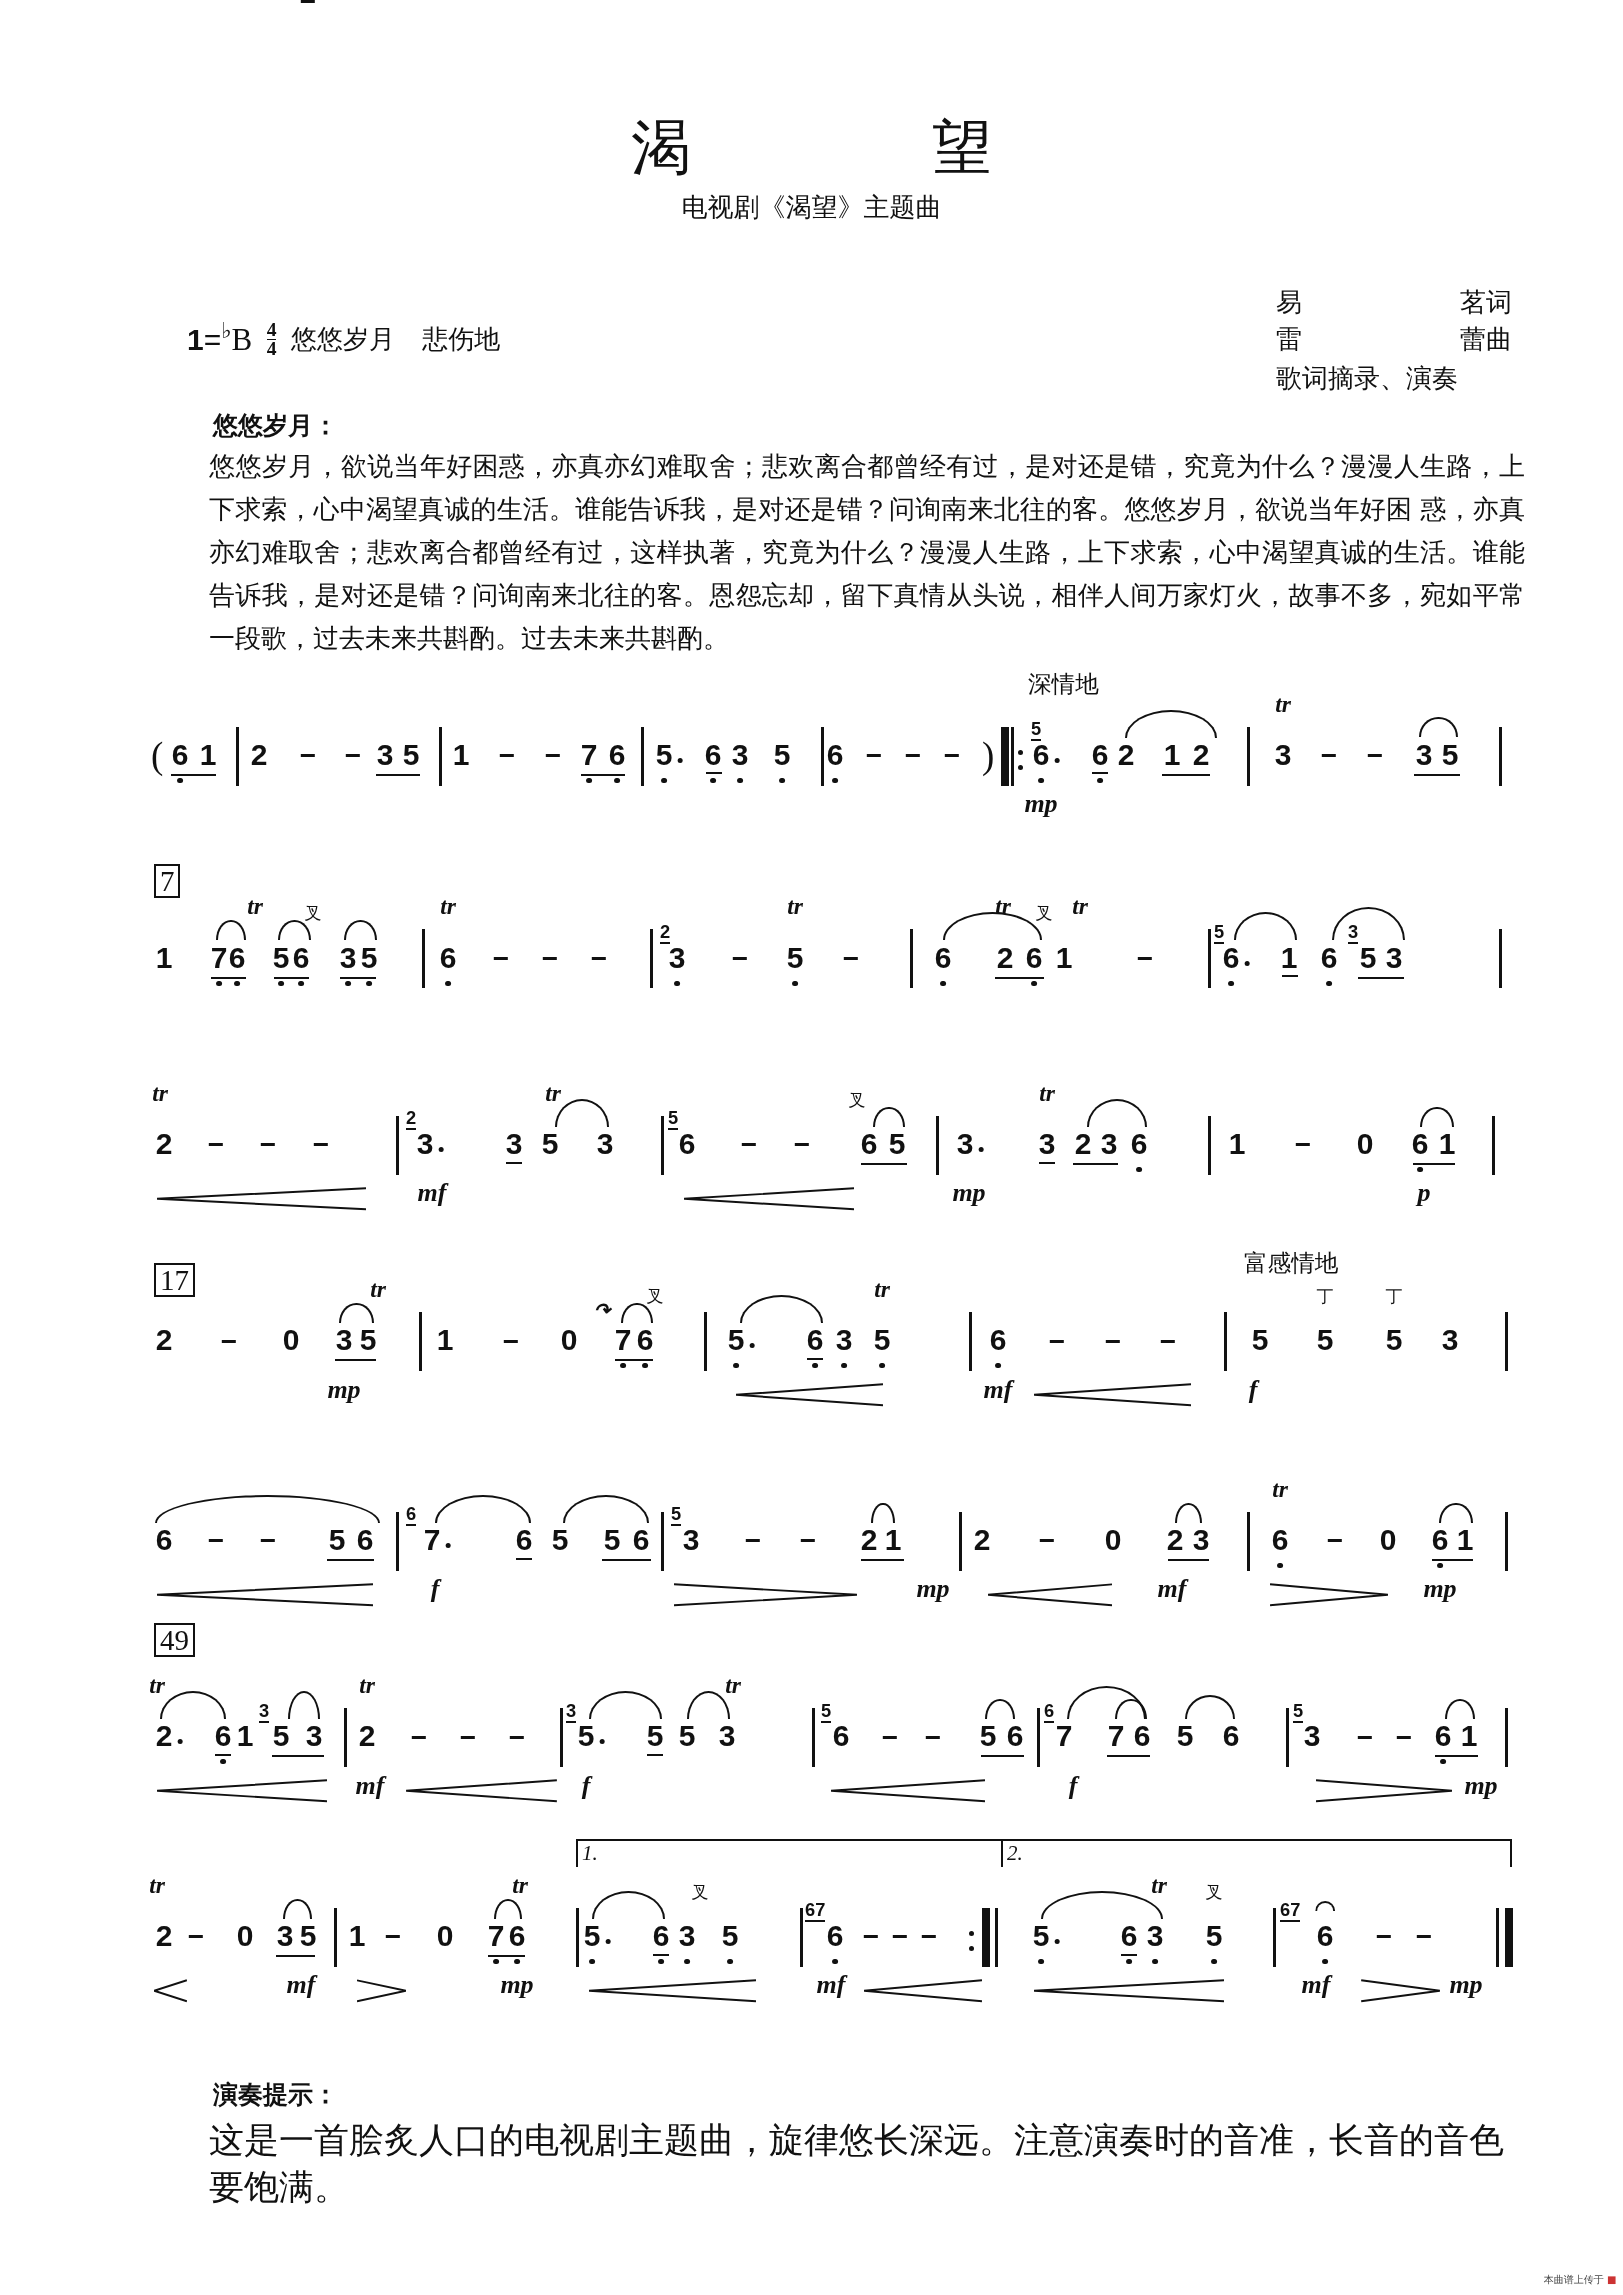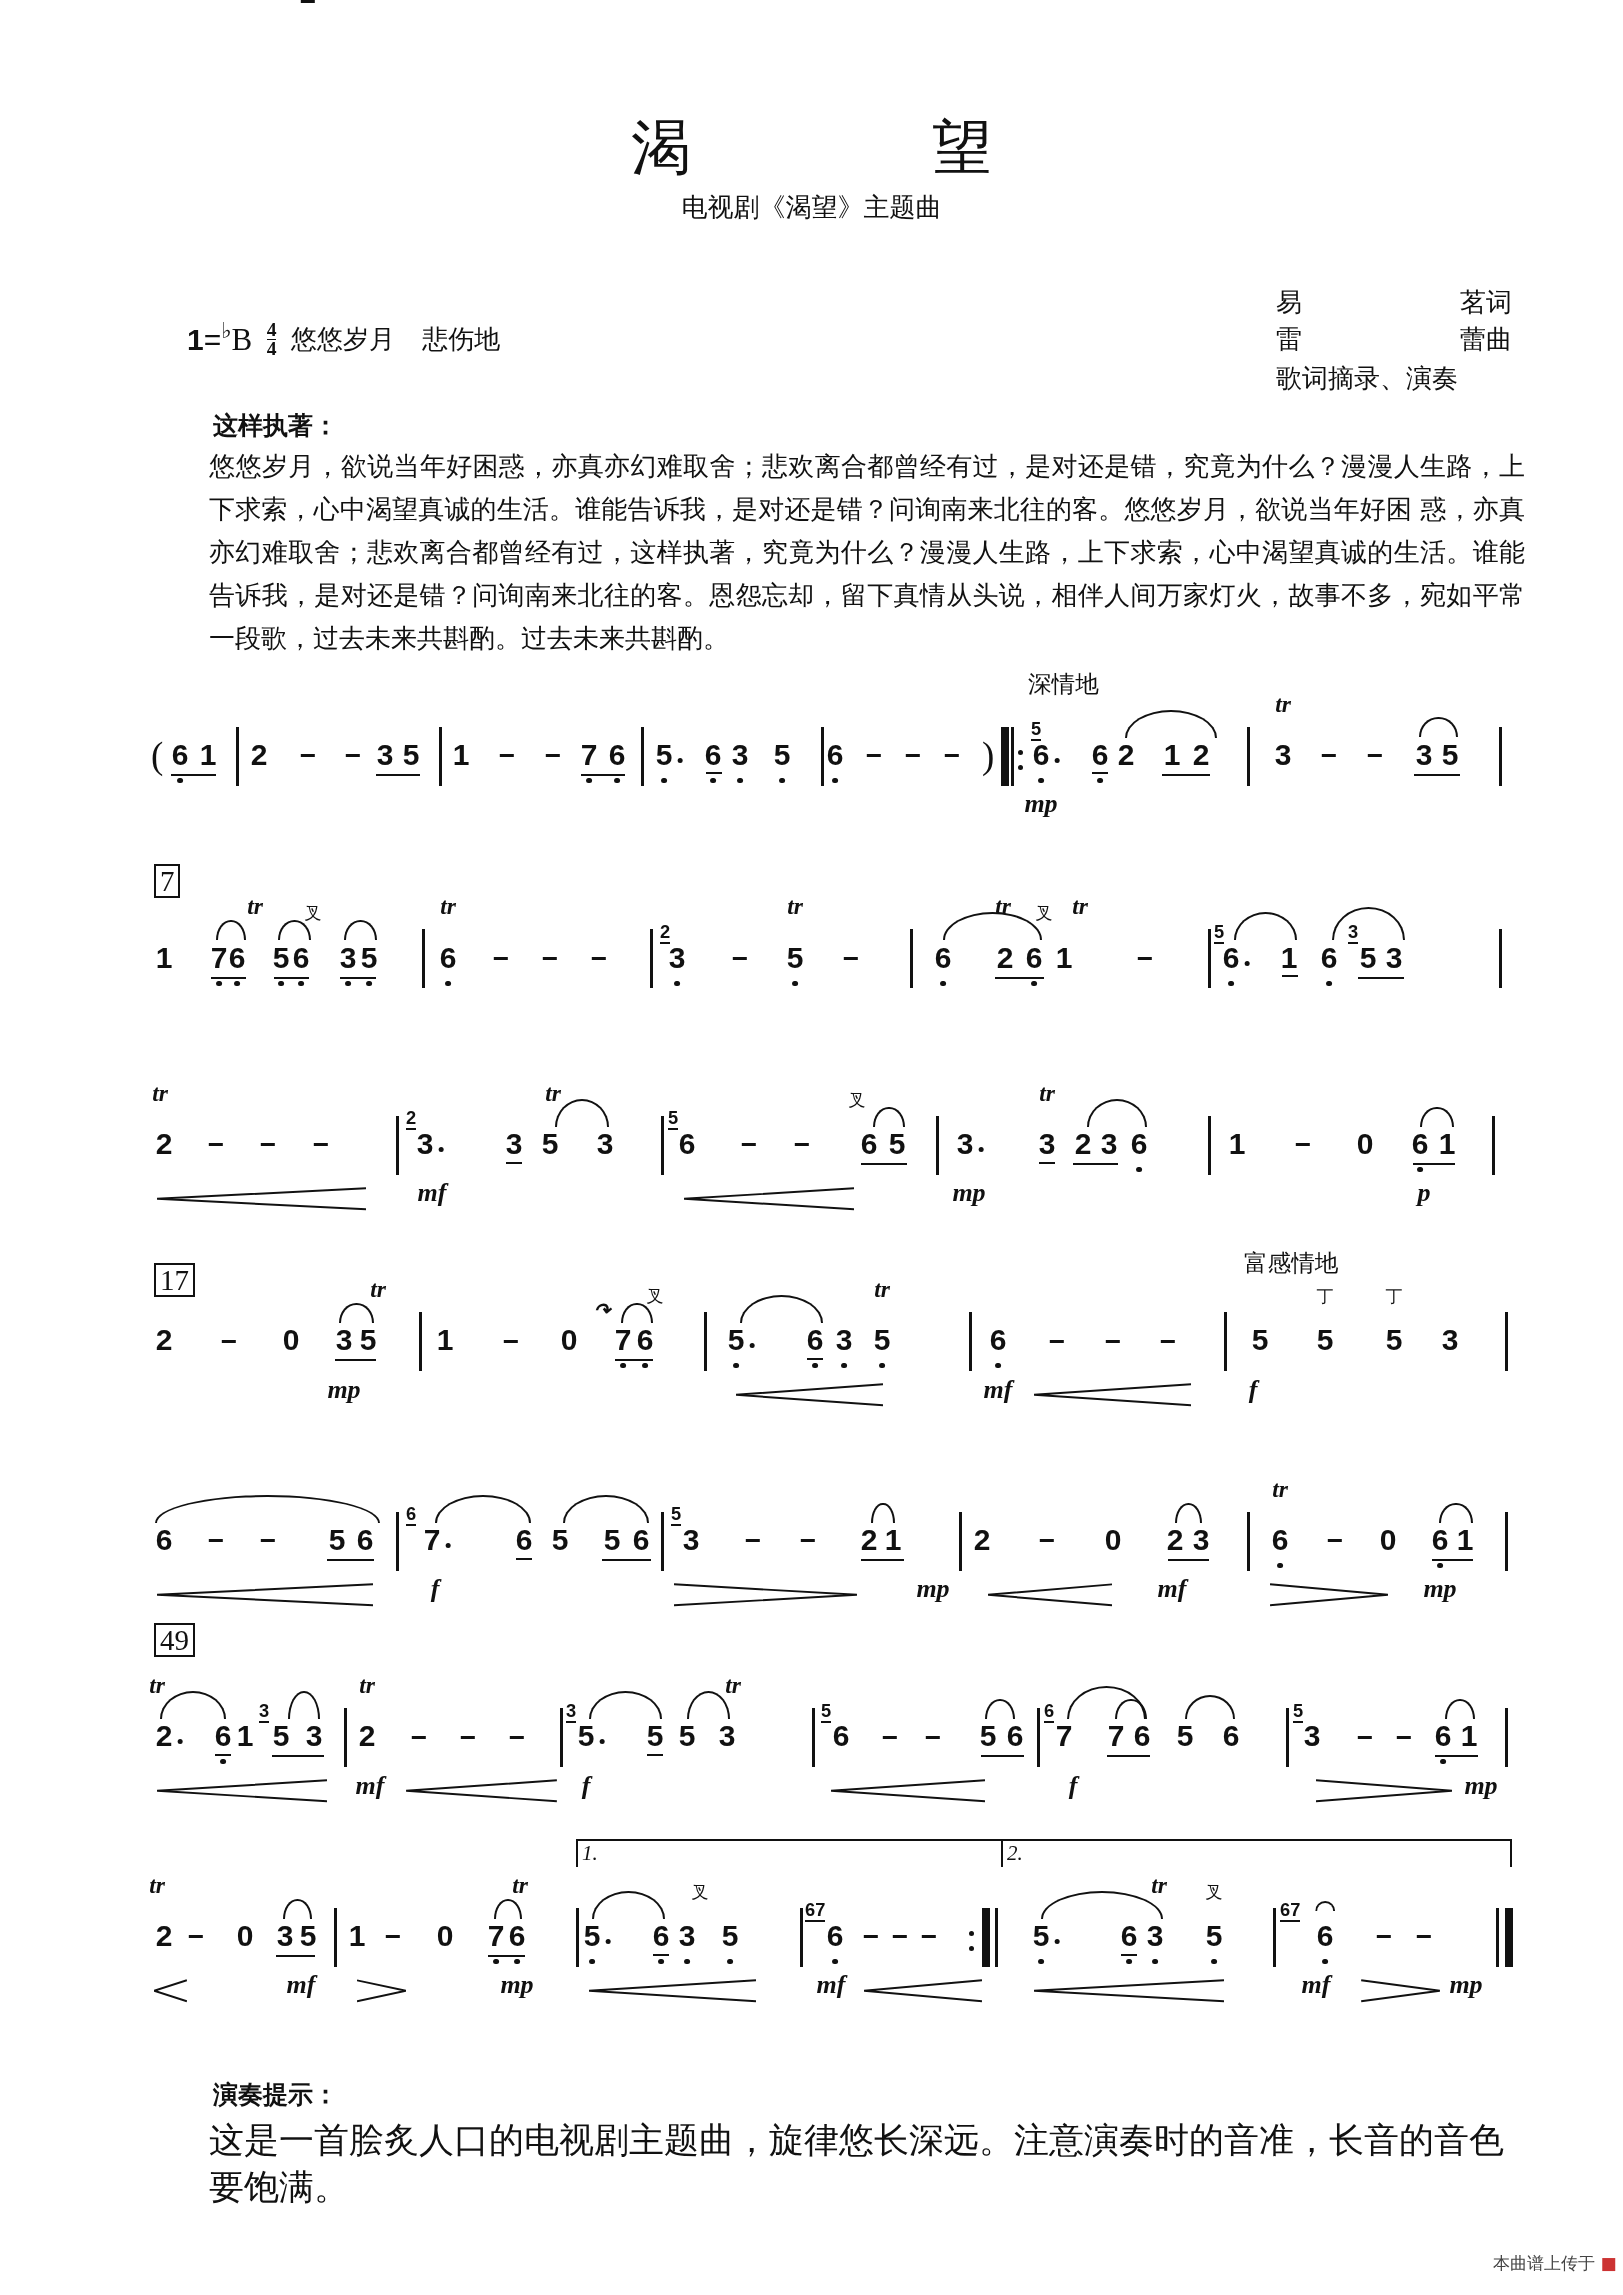--- a/index.html
+++ b/index.html
@@ -33,21 +33,21 @@
   .dyn{position:absolute;font-family:"Liberation Serif",serif;font-style:italic;font-weight:bold;font-size:26px;transform:translateX(-50%);}
   .hair{position:absolute;}
   .expr{position:absolute;font-family:"DejaVu Sans",sans-serif;font-size:23.6px;}
   .paren{position:absolute;font-family:"Liberation Serif",serif;font-size:37px;}
   .volta{position:absolute;border-top:2.6px solid #111;border-left:2px solid #111;height:26px;}
   .volta.end{border-right:2px solid #111;}
   .volta span{font-family:"Liberation Serif",serif;font-style:italic;font-size:21px;margin-left:3.9px;}
   .repdots{position:absolute;width:5.2px;}
   .repdots i{display:block;width:5.2px;height:5.2px;border-radius:50%;background:#111;margin:9.2px 0;}
   .fermata{position:absolute;width:15.7px;height:7.9px;border:2px solid #111;border-bottom:none;border-radius:15.7px 15.7px 0 0;transform:translateX(-50%);}
-  .watermark{right:6.5px;bottom:20px;font-size:17px;font-family:"DejaVu Sans",sans-serif;color:#444;margin-left:36px;}
+  .watermark{right:6.5px;bottom:8px;font-size:10px;font-family:"DejaVu Sans",sans-serif;color:#444;margin-left:36px;}
   .watermark b{color:#c33;}
 </style>
 </head>
 <body>
 
 <div class="abs title">渴 望</div>
 <div class="abs subtitle">电视剧《渴望》主题曲</div>
 
 <div class="credit-row credit" style="top:285px">
   <span>易</span>
@@ -65,21 +65,21 @@
 <div class="abs key">
   <span><span>1</span><span style="font-weight:normal">=</span><span class="flat">♭</span><span class="B">B</span></span>
   <span class="ts">
       <span style="border-bottom:1.3px solid #111">4</span>
       <span>4</span>
     </span>
   <span class="tempo">悠悠岁月</span>
   <span class="tempo" style="margin-left:13px">悲伤地</span>
 </div>
 
-<div class="abs section-h" style="left:213px;top:409px">这样执著：</div>
+<div class="abs section-h" style="left:213px;top:409px">悠悠岁月：</div>
 <div class="abs lyrics"><span style="display:inline-block;width:0"></span><span>悠悠岁月，欲说当年好困惑，亦真亦幻难取舍；悲欢离合都曾经有过，是对还是错，究竟为什么？漫漫人生路，上下求索，心中渴望真诚的生活。谁能告诉我，是对还是错？问询南来北往的客。悠悠岁月，欲说当年好困 惑，亦真亦幻难取舍；悲欢离合都曾经有过，这样执著，究竟为什么？漫漫人生路，上下求索，心中渴望真诚的生活。谁能告诉我，是对还是错？问询南来北往的客。恩怨忘却，留下真情从头说，相伴人间万家灯火，故事不多，宛如平常一段歌，过去未来共斟酌。过去未来共斟酌。</span></div>
 
 <div id="score">
     <div class="paren" style="left: 151px; top: 734px;">(</div>
     <div class="note" style="left: 180px; top: 740px;">6<span class="dot-below"></span></div>
     <div class="note" style="left: 208px; top: 740px;">1</div>
     <div class="ul" style="left: 171px; top: 774px; width: 45px;"></div>
     <div class="bar" style="left: 236px; top: 727px; height: 59px;"></div>
     <div class="note" style="left: 259px; top: 740px;">2</div>
     <div class="dash" style="left: 308px;"></div>

